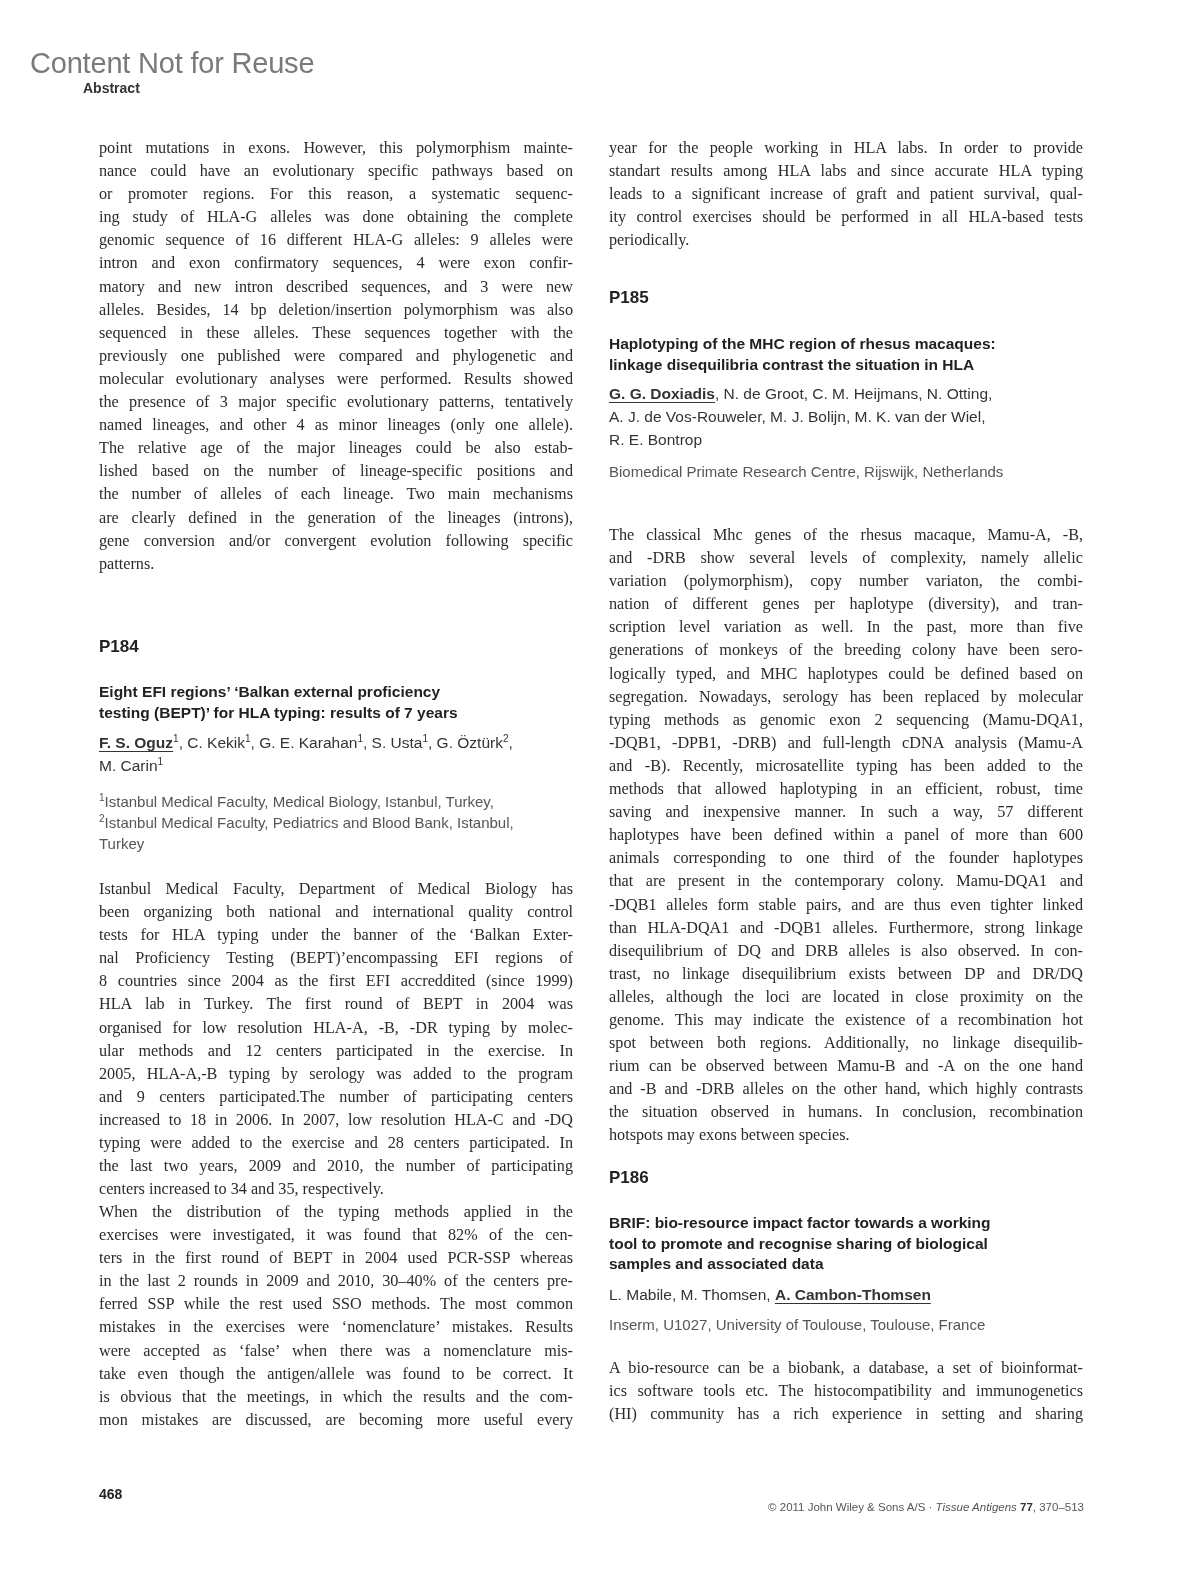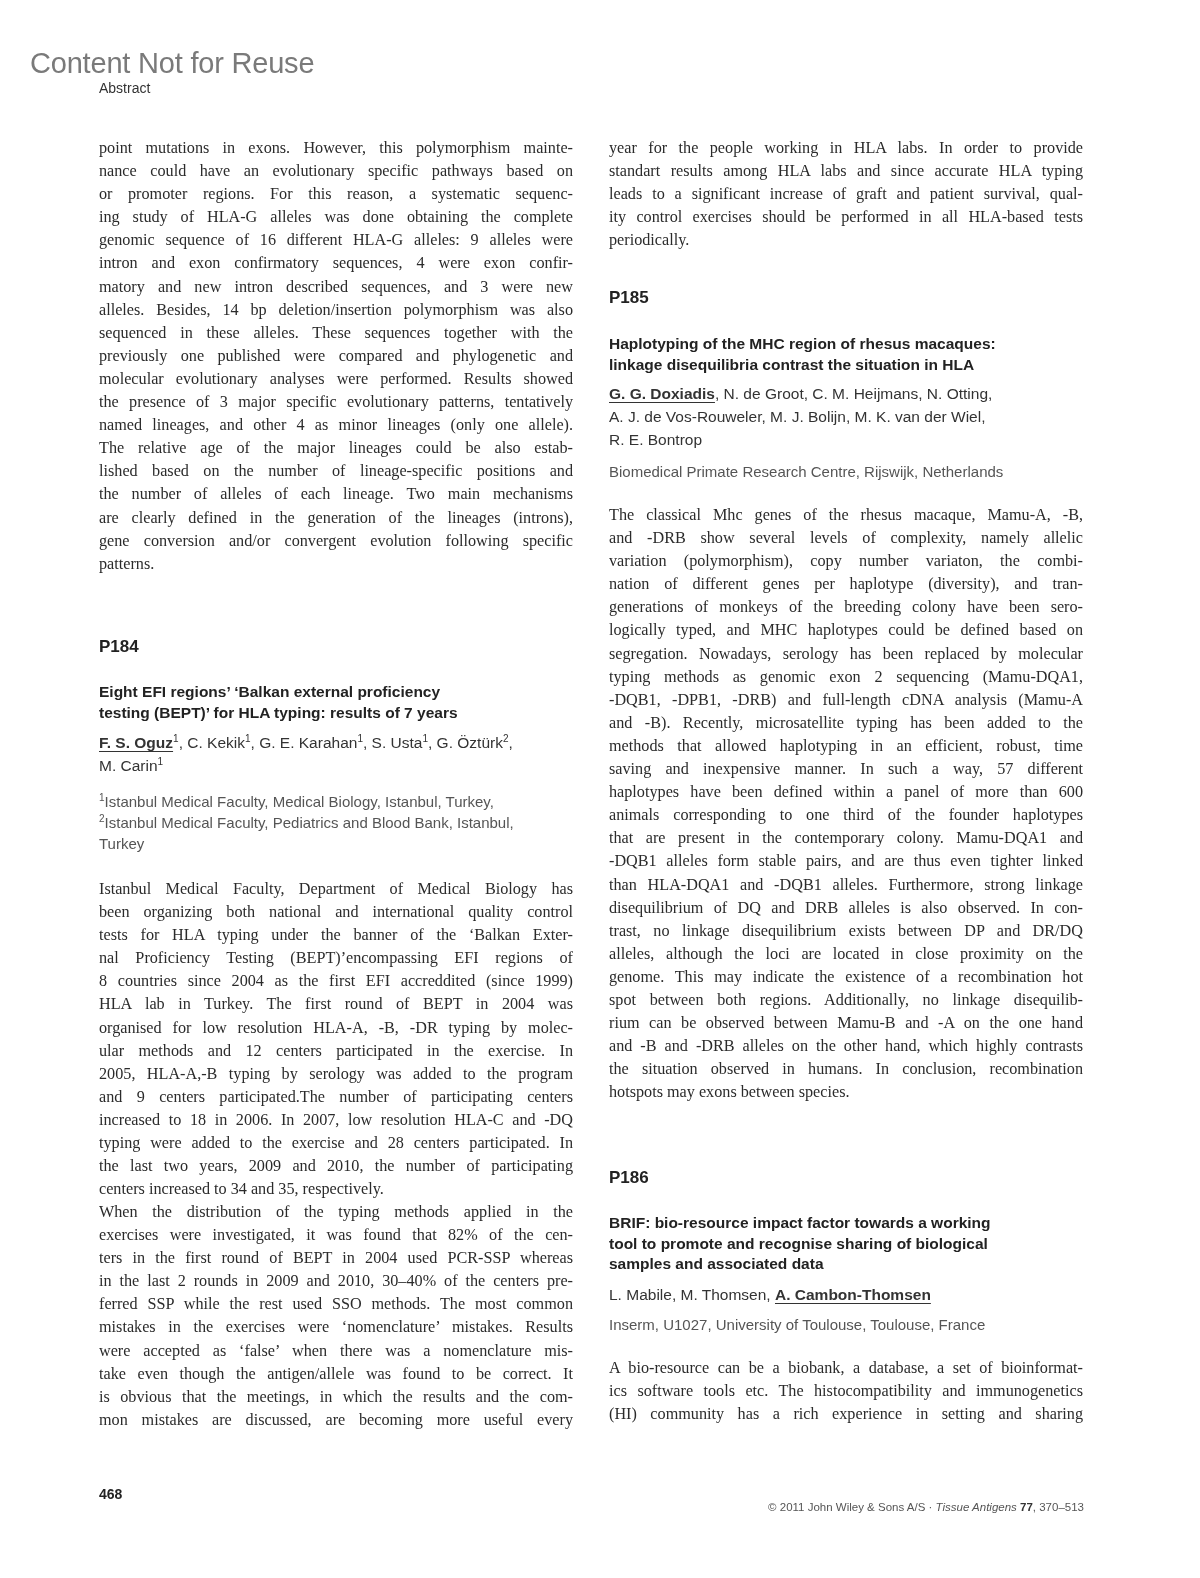--- a/index.html
+++ b/index.html
@@ -1,18 +1,18 @@
 <!DOCTYPE html>
 <html><head>
 <meta charset="utf-8">
 <style>
   html, body { margin: 0; padding: 0; background: #ffffff; }
   body { width: 1200px; height: 1578px; position: relative; overflow: hidden; font-family: "Liberation Serif", serif; color: #2b2b2b; }
   .watermark { position: absolute; left: 30px; top: 28px; font-family: "Liberation Sans", sans-serif; font-size: 29px; color: #7a7a7a; letter-spacing: -0.2px; margin-top: 19px; }
-  .running-head { position: absolute; left: 99px; top: 80px; font-family: "Liberation Sans", sans-serif; font-size: 14px; color: #333; }
+  .running-head { position: absolute; left: 83px; top: 80px; font-family: "Liberation Sans", sans-serif; font-size: 14px; color: #333; font-weight: bold; }
   .col { position: absolute; top: 137px; width: 474px; }
   .col.left { left: 99px; }
   .col.right { left: 609px; }
   .para .ln { display: block; font-size: 16.2px; line-height: 23.1px; height: 23.1px; text-align: justify; text-align-last: justify; white-space: nowrap; overflow: visible; }
   .para .ln.last { text-align-last: left; }
   .pid { font-family: "Liberation Sans", sans-serif; font-weight: bold; font-size: 17px; color: #222; }
   .atitle { font-family: "Liberation Sans", sans-serif; font-weight: bold; font-size: 15.5px; line-height: 20.5px; color: #222; }
   .authors { font-family: "Liberation Sans", sans-serif; font-size: 15.5px; line-height: 23px; color: #333; }
   .authors u { text-decoration: underline; text-underline-offset: 3px; font-weight: bold; }
   .authors sup, .affil sup { font-size: 10px; vertical-align: 6px; line-height: 0; }
@@ -109,25 +109,26 @@
   <div class="abs-block atitle" style="top:197px">
     <div>Haplotyping of the MHC region of rhesus macaques:</div>
     <div>linkage disequilibria contrast the situation in HLA</div>
   </div>
   <div class="abs-block authors" style="top:245px">
     <div><u>G. G. Doxiadis</u><span>, N. de Groot, C. M. Heijmans, N. Otting,</span></div>
     <div>A. J. de Vos-Rouweler, M. J. Bolijn, M. K. van der Wiel,</div>
     <div>R. E. Bontrop</div>
   </div>
   <div class="abs-block affil" style="top:324px">Biomedical Primate Research Centre, Rijswijk, Netherlands</div>
-  <div class="abs-block para" style="top:367px" id="p185-body">
+  <div class="abs-block para" style="top:387px" id="p185-body">
       <div class="ln">The classical Mhc genes of the rhesus macaque, Mamu-A, -B,</div>
       <div class="ln">and -DRB show several levels of complexity, namely allelic</div>
       <div class="ln">variation (polymorphism), copy number variaton, the combi-</div>
       <div class="ln">nation of different genes per haplotype (diversity), and tran-</div>
+      <div class="ln">scription level variation as well. In the past, more than five</div>
       <div class="ln">generations of monkeys of the breeding colony have been sero-</div>
       <div class="ln">logically typed, and MHC haplotypes could be defined based on</div>
       <div class="ln">segregation. Nowadays, serology has been replaced by molecular</div>
       <div class="ln">typing methods as genomic exon 2 sequencing (Mamu-DQA1,</div>
       <div class="ln">-DQB1, -DPB1, -DRB) and full-length cDNA analysis (Mamu-A</div>
       <div class="ln">and -B). Recently, microsatellite typing has been added to the</div>
       <div class="ln">methods that allowed haplotyping in an efficient, robust, time</div>
       <div class="ln">saving and inexpensive manner. In such a way, 57 different</div>
       <div class="ln">haplotypes have been defined within a panel of more than 600</div>
       <div class="ln">animals corresponding to one third of the founder haplotypes</div>

